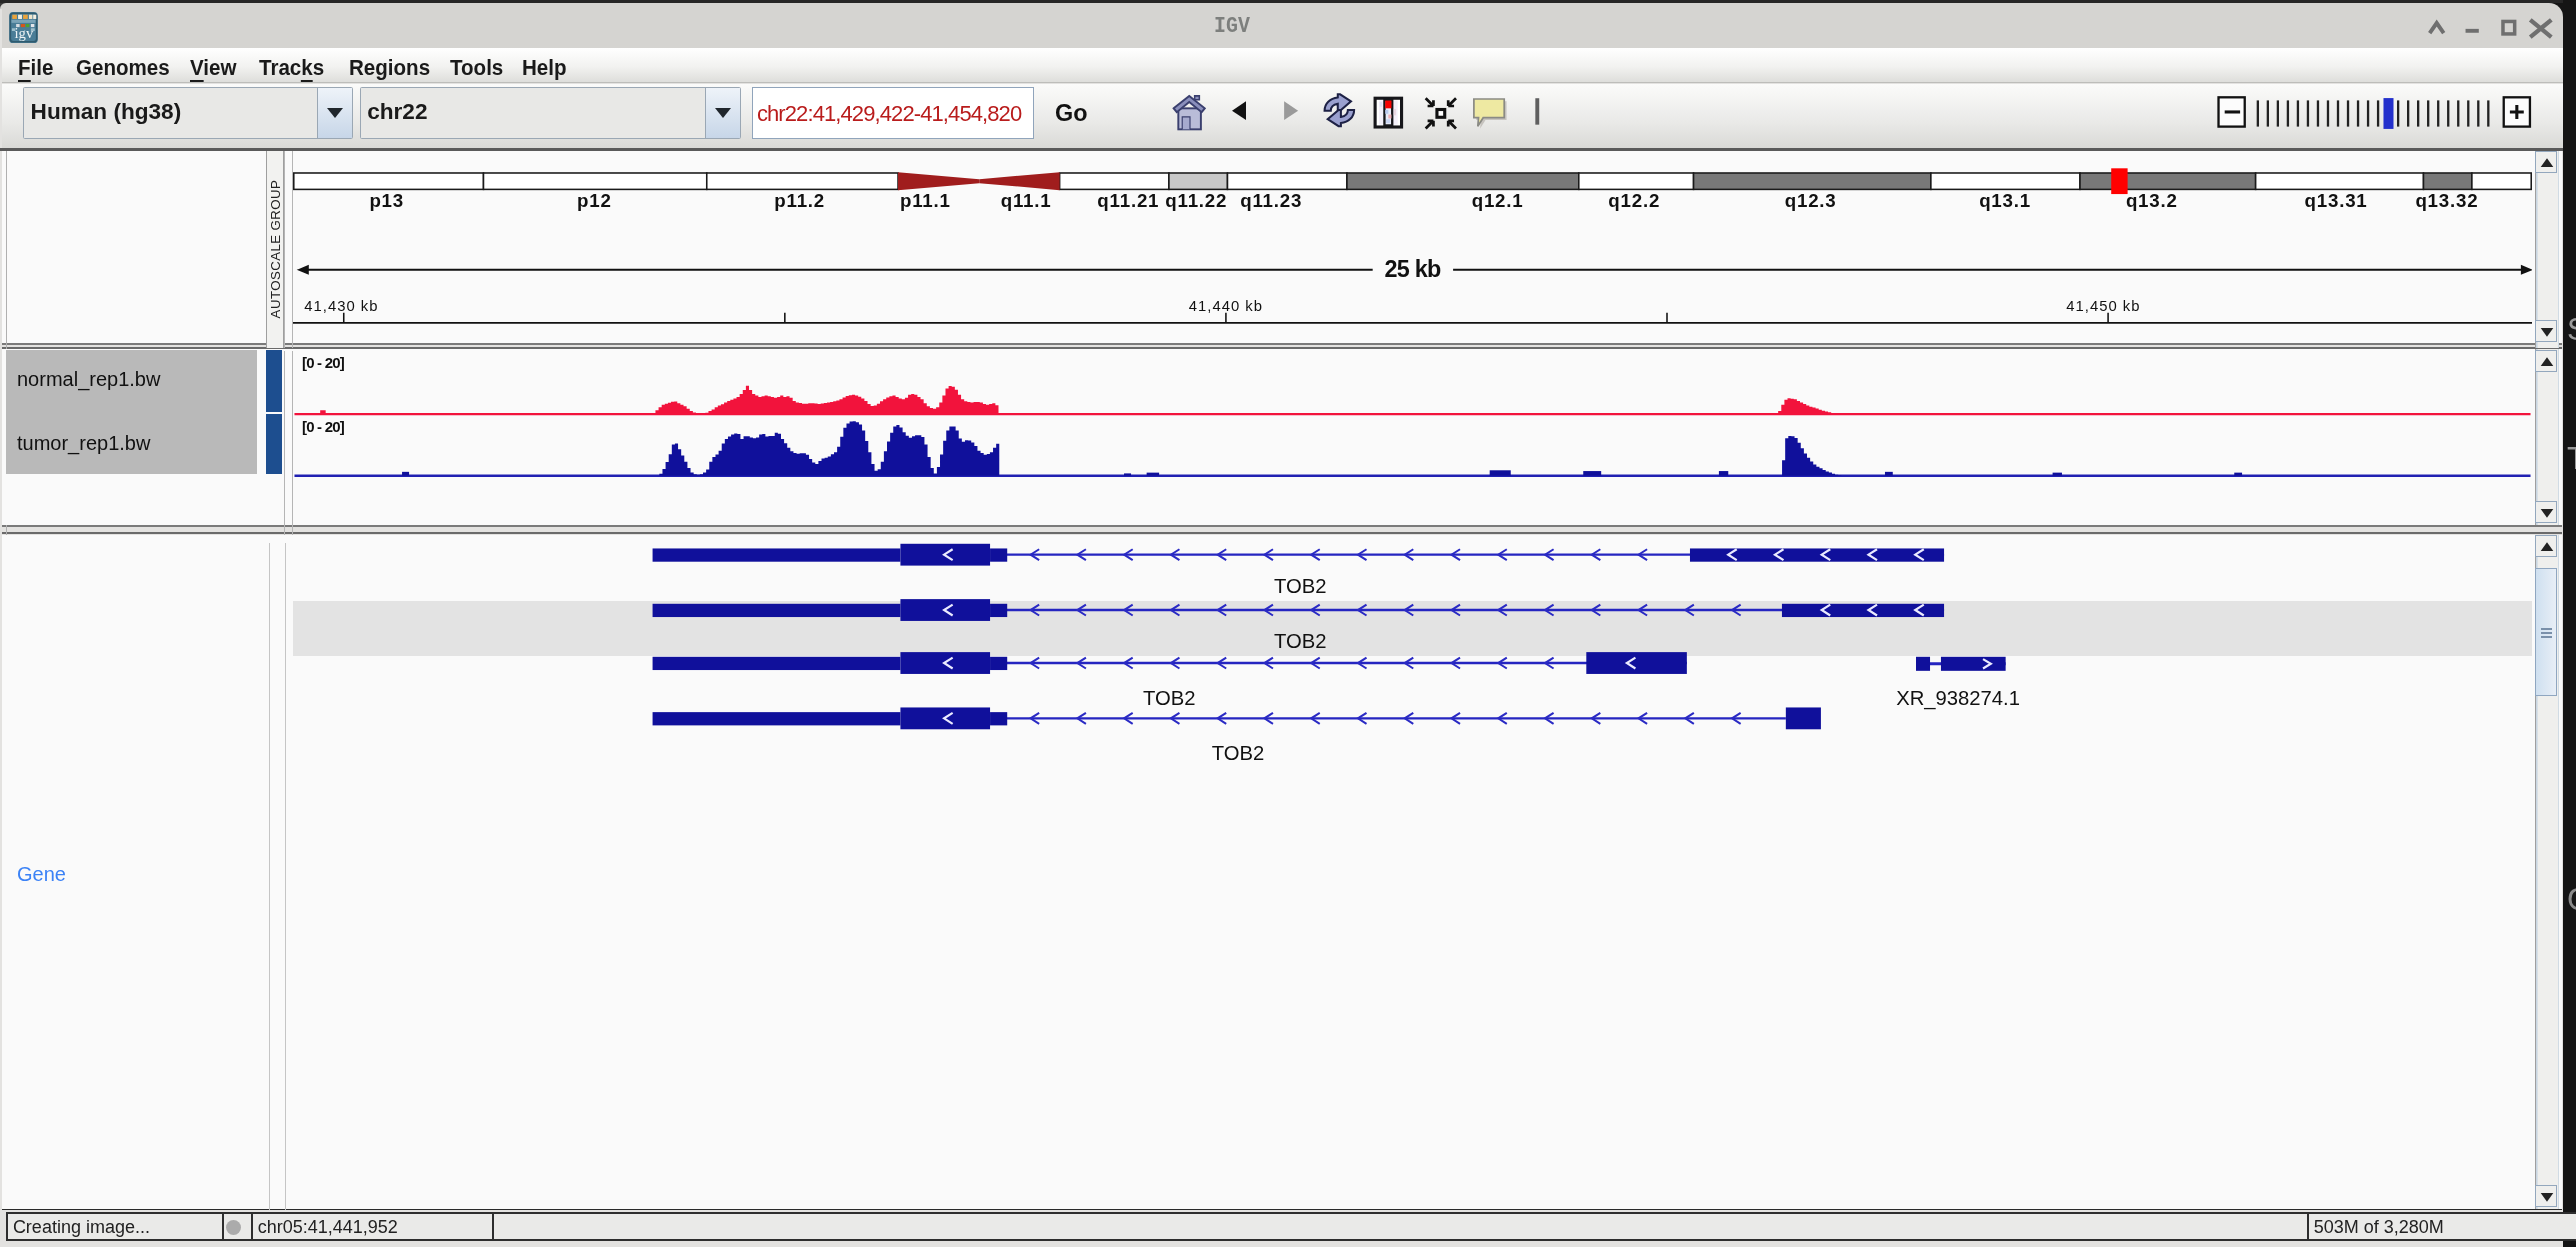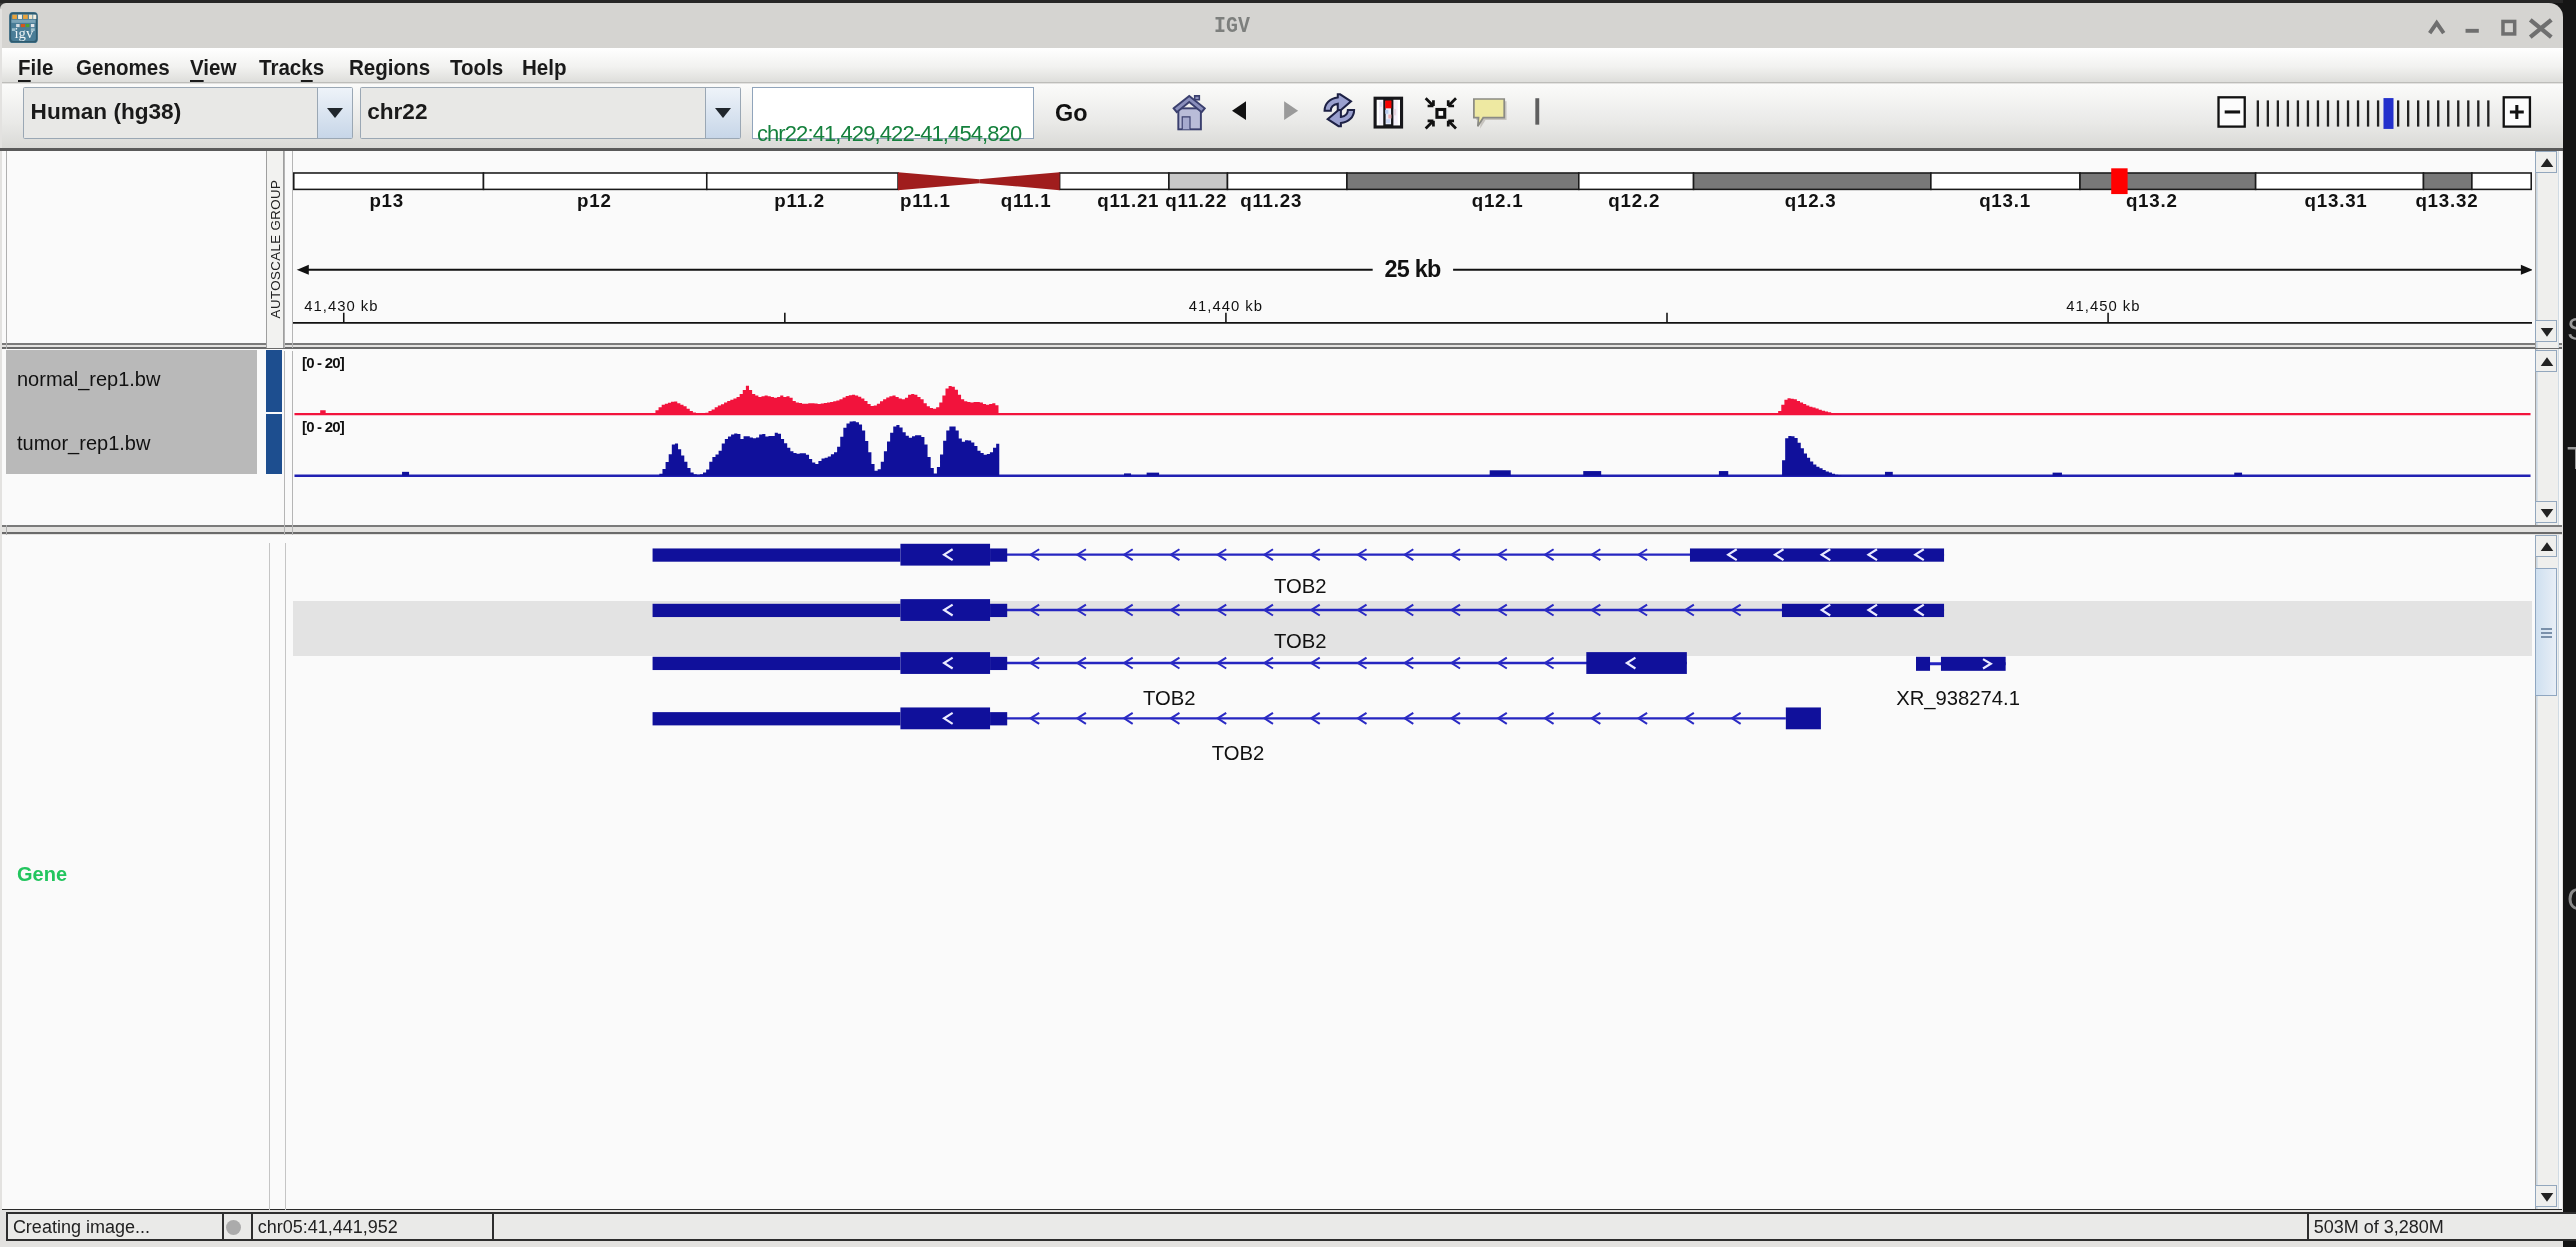--- a/index.html
+++ b/index.html
@@ -21,21 +21,21 @@
 
   .combo{position:absolute;top:87px;height:50px;background:#e8e8e6;
          border:1.6px solid #9aa7b4;border-radius:1.6px;}
   .combo .txt{position:absolute;left:6.2px;top:11px;font-size:22.6px;font-weight:bold;color:#1a1a1a;}
   .combo .btn{position:absolute;right:0;top:0;width:34px;height:100%;
               background:linear-gradient(#eef3f9,#c7d6e8);border-left:1.6px solid #9aa7b4;}
   .combo .btn:after{content:"";position:absolute;left:8.6px;top:20px;border:8.6px solid transparent;
                     border-top:10px solid #20262c;}
   #locbox{position:absolute;left:752px;top:87px;width:280px;height:50px;background:#ffffff;
           border:1.6px solid #90a4bb;}
-  #locbox span{position:absolute;left:3.9px;top:12.5px;font-size:22px;color:#15803d;letter-spacing:-0.9px;white-space:nowrap;margin-top:20px;}
+  #locbox span{position:absolute;left:3.9px;top:12.5px;font-size:22px;color:#b91c1c;letter-spacing:-0.9px;white-space:nowrap;}
   #gobtn{position:absolute;left:1055px;top:100px;font-size:23.4px;font-weight:bold;color:#111;}
   #panel1{position:absolute;left:2.3px;top:151px;width:2560px;height:192px;background:#fafafa;}
   #panel2{position:absolute;left:2.3px;top:349px;width:2560px;height:176px;background:#fafafa;}
   #panel3{position:absolute;left:2.3px;top:535px;width:2560px;height:674px;background:#fafafa;}
   #statusbar{position:absolute;left:2.3px;top:1212px;width:2560px;height:35px;background:#e3e2e0;}
   .sbox{position:absolute;top:1212px;height:25px;background:#eaeae8;border:2.3px solid #2e2e2e;padding-left:47px;}
   .sbox span{position:absolute;left:4.7px;top:3.1px;font-size:18px;color:#222;white-space:nowrap;}
 
   
   .vsb{position:absolute;width:23.4px;background:#efefed;border-left:0.8px solid #9f9f9f;box-shadow:inset 1.6px 0 0 #c9d6e2,inset -0.8px 0 0 #c9d6e2;}
@@ -324,21 +324,21 @@
     <svg width="22" height="22" viewBox="0 0 28 28">
       <polygon points="14,8 22,19 6,19" fill="#222"></polygon>
     </svg>
   </div>
 <div class="sbbtn" style="left:2535px;top:501px;">
     <svg width="22" height="22" viewBox="0 0 28 28">
       <polygon points="14,20 22,9 6,9" fill="#222"></polygon>
     </svg>
   </div>
 <div id="panel3"></div>
-<div class="abs" style="left:17px;top:863px;font-size:20px;color:#22c55e;font-weight:bold;">Gene</div>
+<div class="abs" style="left:17px;top:863px;font-size:20px;color:#3b82f6;">Gene</div>
 <div class="abs" style="left:269px;top:543px;width:0.8px;height:667px;background:#c5c5c5;"></div>
 <div class="abs" style="left:285px;top:543px;width:0.8px;height:667px;background:#c5c5c5;"></div>
 <div class="abs" style="left:293px;top:601px;width:2239px;height:55px;background:#e3e3e3;"></div>
 
 <svg class="abs" style="left:293px;top:543px" width="2239" height="265" viewBox="0 0 2868 340">
   <defs>
     <g id="larr">
         <path d="M 0 0 L -11 8 M 0 16 L -11 8" stroke="#2525c0" stroke-width="3" fill="none"></path>
       </g>
     <g id="warr">

